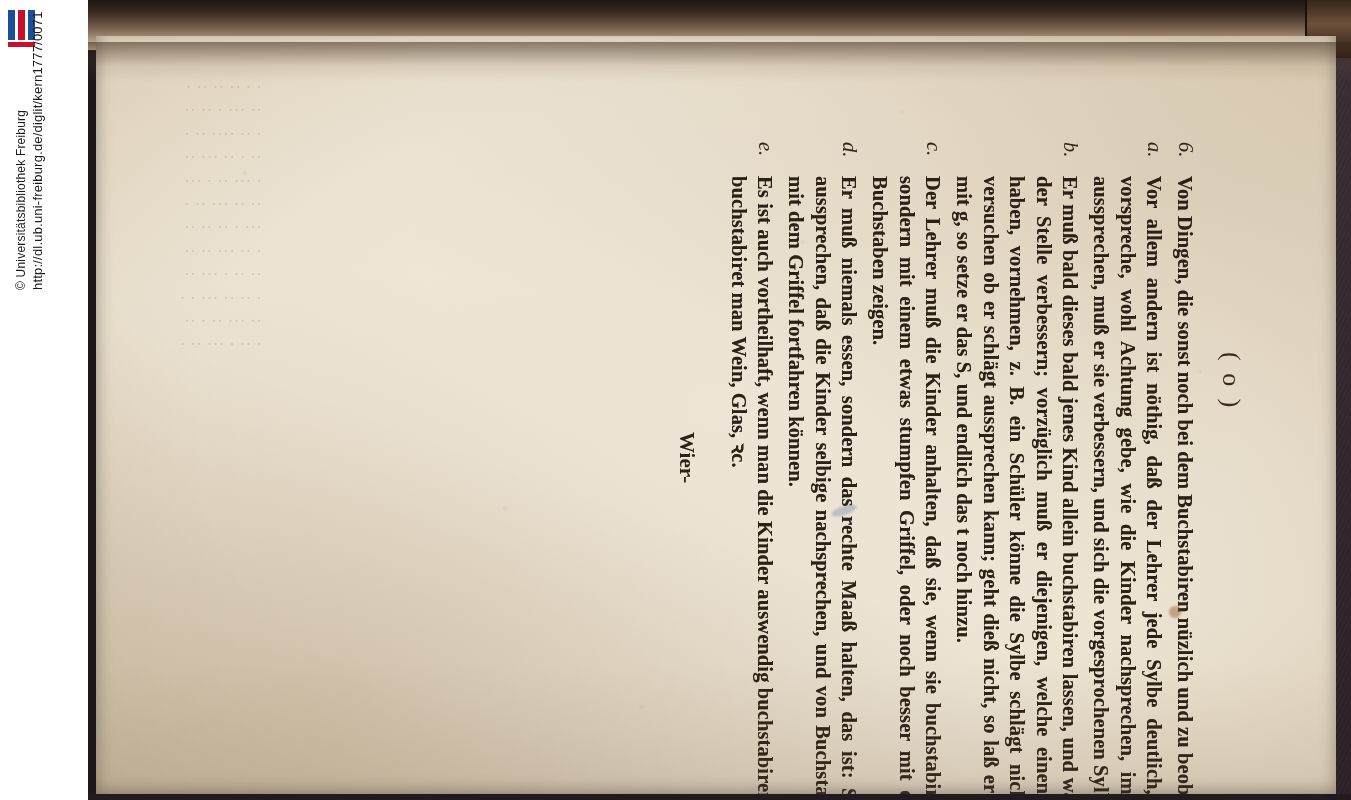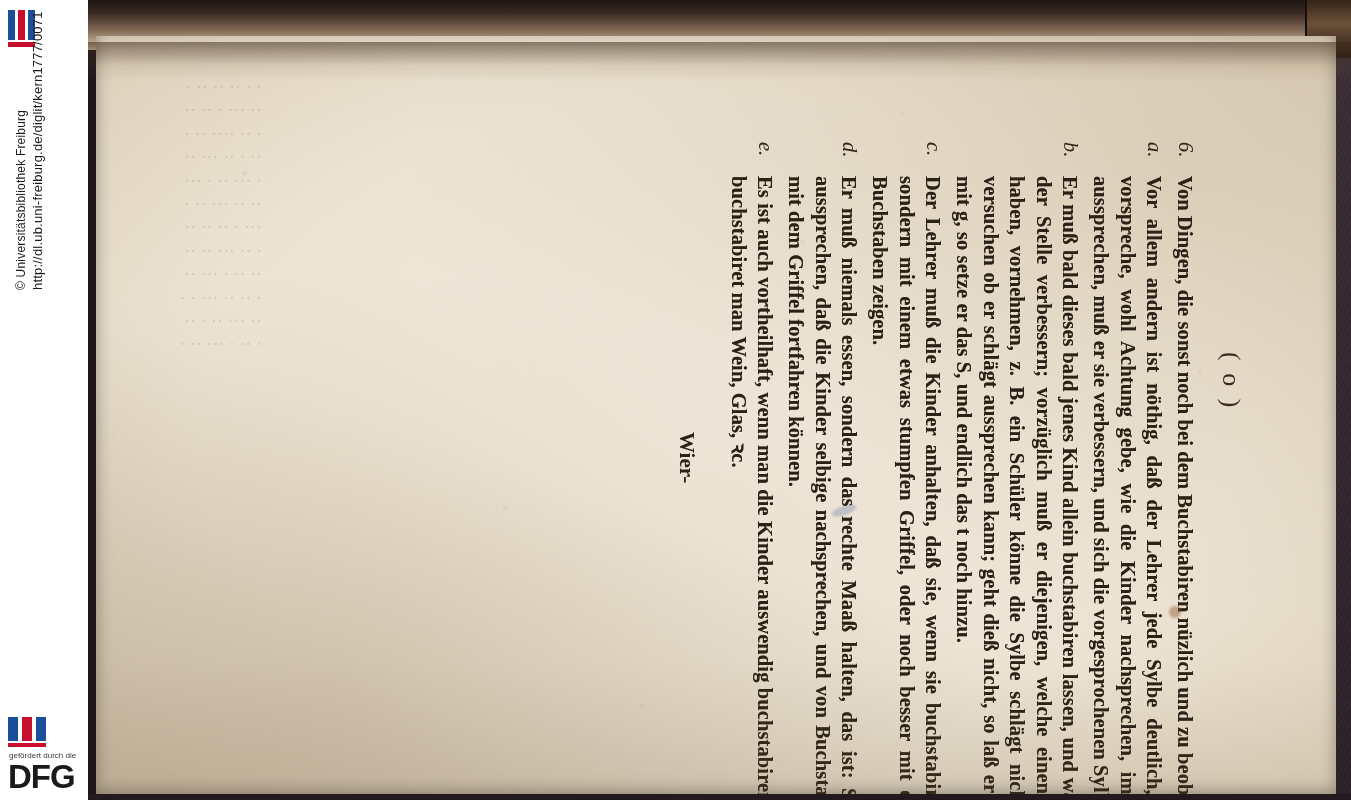--- a/index.html
+++ b/index.html
@@ -326,30 +326,20 @@
   <div id="meta-strip">
     <div id="dfg-logo-top">
       <span class="bar b1"></span>
       <span class="bar b2"></span>
       <span class="bar b3"></span>
       <span class="under"></span>
     </div>
     <div class="vtext" id="meta-url">http://dl.ub.uni-freiburg.de/diglit/kern1777/0071</div>
     <div class="vtext" id="meta-lib">© Universitätsbibliothek Freiburg</div>
 
-    <div id="dfg-bottom">
-      <div class="flag">
-        <span class="bar b1"></span>
-        <span class="bar b2"></span>
-        <span class="bar b3"></span>
-        <span class="under"></span>
-      </div>
-      <div id="dfg-funded">gefördert durch die</div>
-      <div id="dfg-word">DFG</div>
-    </div>
   </div>
 
   <div id="book-area">
     <div id="table-bg"></div>
     <div id="left-page-edge"></div>
 
     <div id="book">
       <div id="cover-edge"></div>
       <div id="gutter"></div>
       <div id="spine-cap"></div>

